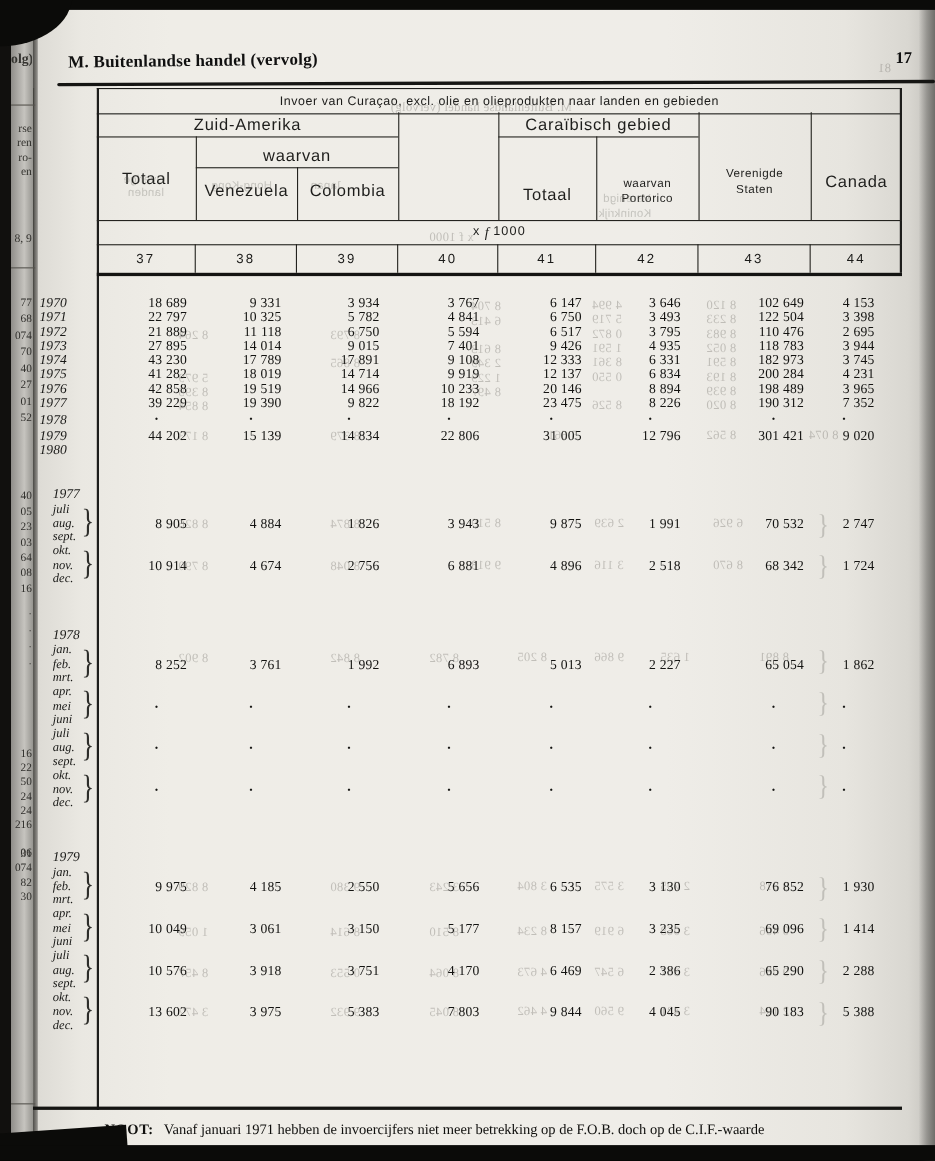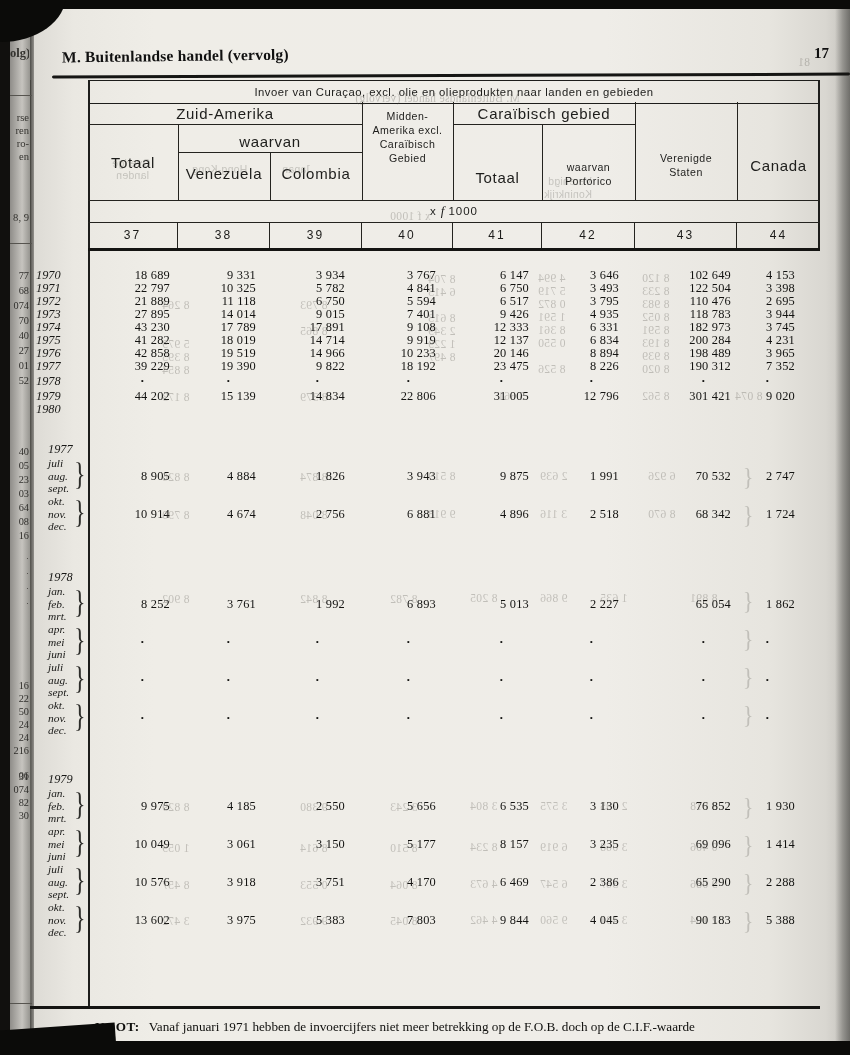--- a/index.html
+++ b/index.html
@@ -106,26 +106,20 @@
     <div class="hline" style="left:423px;top:44px;width:182px;"></div>
     <div class="hline" style="left:58px;top:120px;width:732px;"></div>
     <div class="hline" style="left:58px;top:142px;width:732px;"></div>
     <div class="thick" style="left:58px;top:168px;width:732px;"></div>
 
     <div class="hl" style="left:58px;top:27px;width:274px;">Zuid-Amerika</div>
     <div class="hl" style="left:148px;top:55px;width:184px;">waarvan</div>
     <div class="hl" style="left:58px;top:76px;width:90px;">Totaal</div>
     <div class="hl" style="left:148px;top:87px;width:92px;">Venezuela</div>
     <div class="hl" style="left:240px;top:87px;width:92px;">Colombia</div>
-    <div class="hl hls" style="left:332px;top:29px;width:91px;">
-      <div>Midden-</div>
-      <div>Amerika excl.</div>
-      <div>Caraïbisch</div>
-      <div>Gebied</div>
-    </div>
     <div class="hl" style="left:423px;top:27px;width:182px;">Caraïbisch gebied</div>
     <div class="hl" style="left:423px;top:91px;width:89px;">Totaal</div>
     <div class="hl hls" style="left:512px;top:80px;width:93px;">
       <div>waarvan</div>
       <div>Portorico</div>
     </div>
     <div class="hl hls" style="left:605px;top:71px;width:102px;">
       <div>Verenigde</div>
       <div>Staten</div>
     </div>

